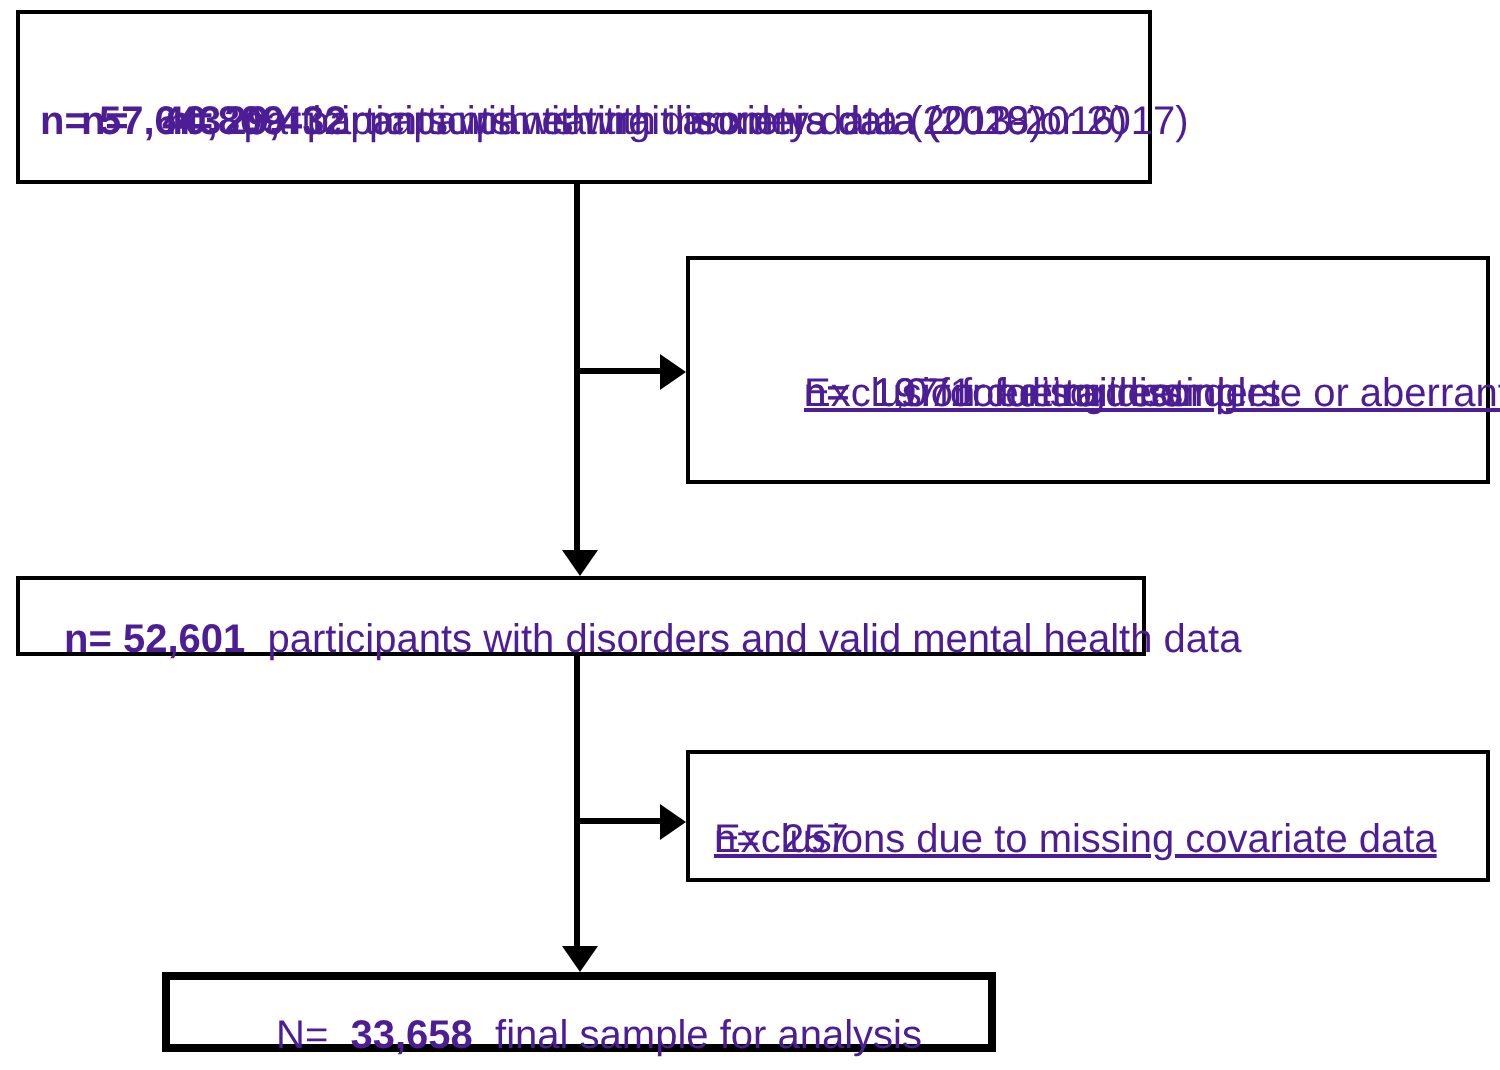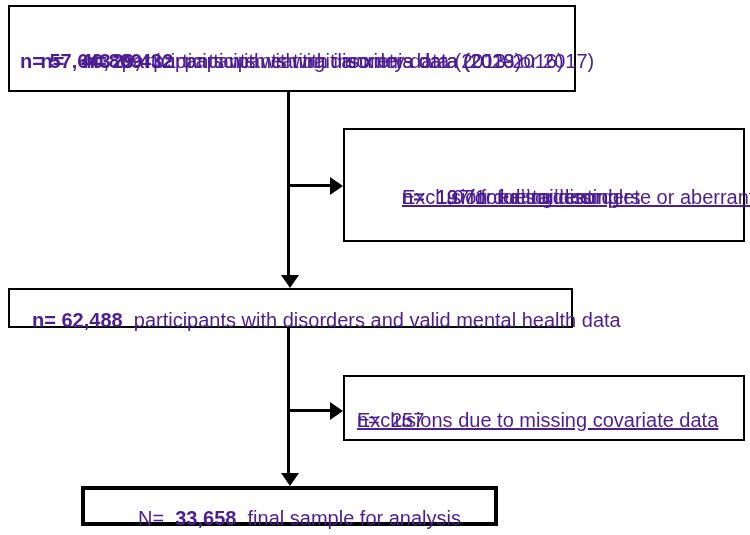--- a/index.html
+++ b/index.html
@@ -150,21 +150,21 @@
         <span>&nbsp;</span><span>19</span>
         <span>&nbsp;</span><span>for eating disorders</span>
       </div>
     </div>
   </div>
 
   <div class="box" id="box-complete">
     <div class="textwrap">
       <div class="line left">
         <span class="b">n=</span>
-        <span class="b">62,488</span>
+        <span class="b">52,601</span>
         <span>&nbsp;</span><span>participants with disorders and valid mental health data</span>
       </div>
     </div>
   </div>
 
   <div class="seg-v" id="trunk-2"></div>
   <div class="arrow-down" id="arrow-2"></div>
   <div class="seg-h" id="branch-2"></div>
   <div class="arrow-right" id="branch-arrow-2"></div>
 

